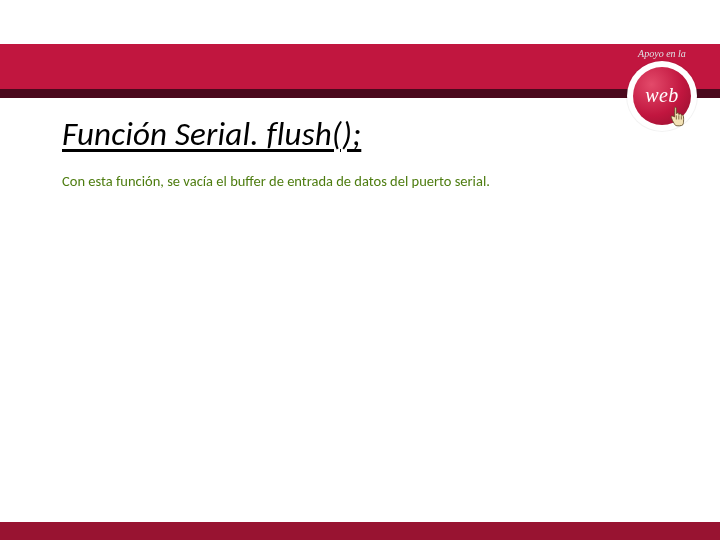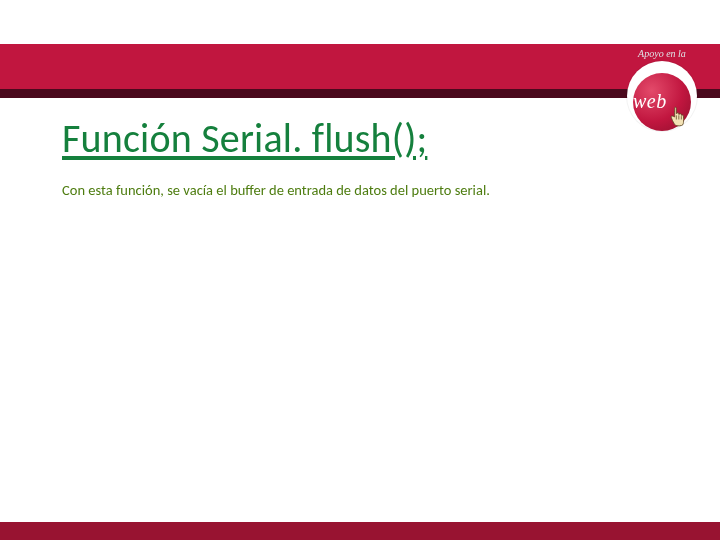--- a/index.html
+++ b/index.html
@@ -32,26 +32,27 @@
     height: 62px;
     background: #981331;
   }
   .content {
     position: absolute;
     top: 70px;
     left: 62px;
     right: 40px;
   }
   .title {
-    font-size: 40px;
-    color: #15803d;
+    font-size: 33px;
+    color: #000000;
     text-decoration: underline;
     text-underline-offset: 4px;
     font-weight: 400;
     letter-spacing: 0.2px;
+    font-style: italic;
   }
   .body {
     margin-top: 18px;
     font-size: 14.5px;
     color: #4d7c0f;
     line-height: 1.3;
   }
   
   .logo-wrap {
     position: absolute;
@@ -77,27 +78,27 @@
   }
   .web-ring {
     position: absolute;
     inset: 0;
     border-radius: 50%;
     background: #fff;
     box-shadow: 0 0 0 1px rgba(0,0,0,0.05);
   }
   .web-circle {
     position: absolute;
-    top: 12px; left: 6px;
+    top: 6px; left: 6px;
     width: 58px; height: 58px;
     border-radius: 50%;
     background: radial-gradient(circle at 32% 30%, #e34a6a 0%, #c1163f 55%, #8d0f2c 100%);
     display: flex;
     align-items: center;
-    justify-content: flex-start;
+    justify-content: center;
   }
   .web-text {
     color: #fff;
     font-family: Georgia, "Times New Roman", serif;
     font-style: italic;
     font-size: 20px;
     font-weight: 400;
     letter-spacing: 0.5px;
     transform: translateY(-1px);
   }

